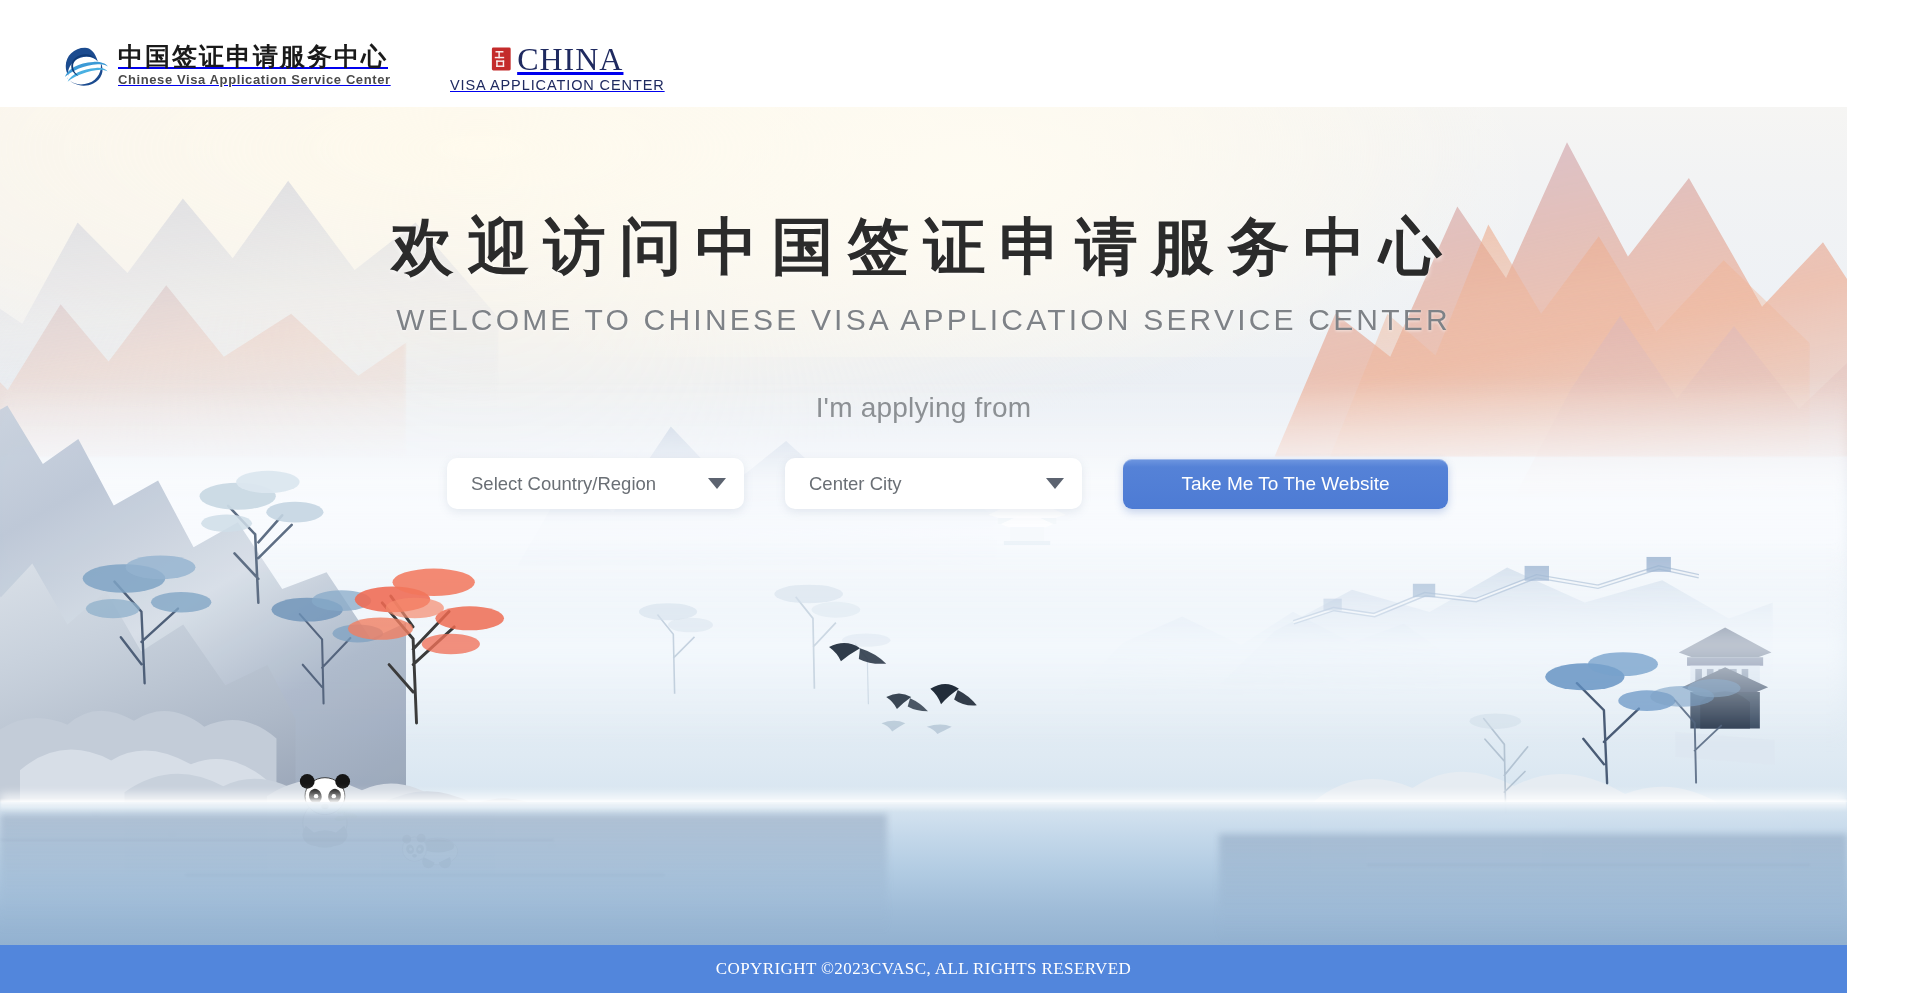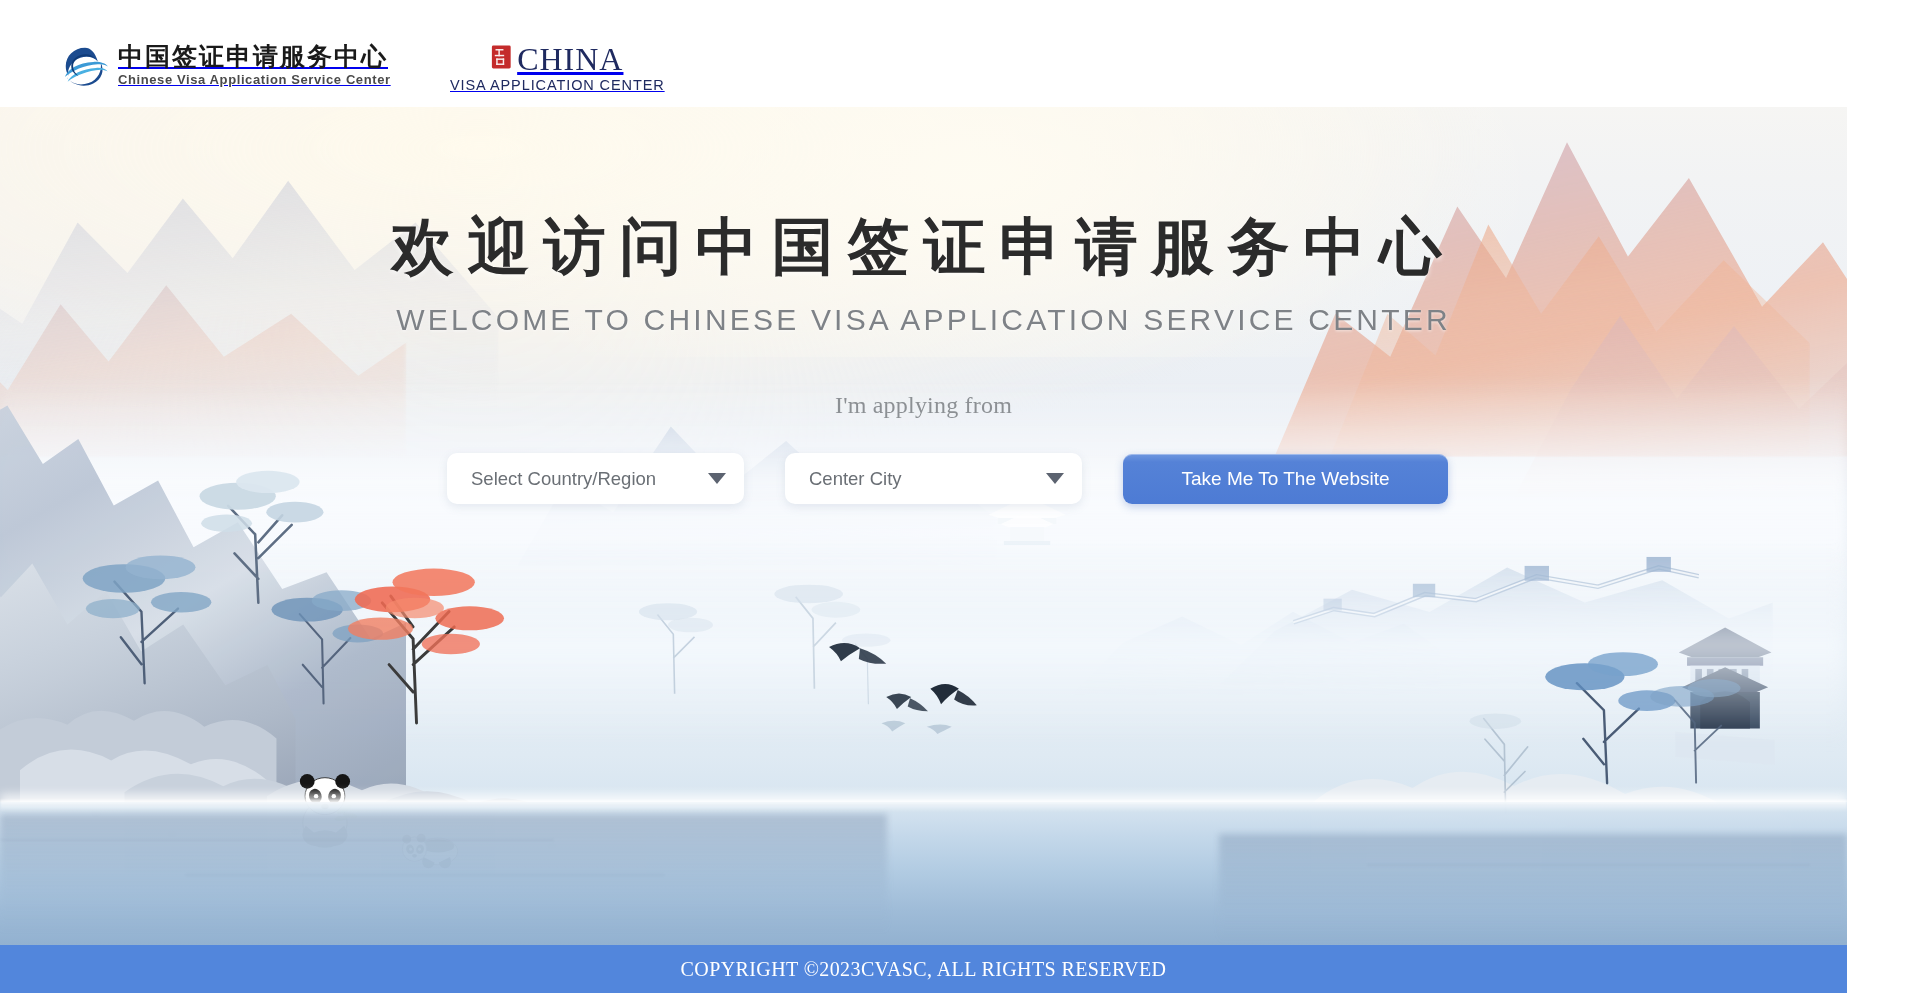--- a/index.html
+++ b/index.html
@@ -150,58 +150,58 @@
   .logo-cvasc { position:absolute; left:62px; top:44px; display:flex; align-items:center; gap:10px; }
   .logo-mark { width:46px; height:44px; flex:none; }
   .logo-mark svg { width:100%; height:100%; }
   .logo-text { display:flex; flex-direction:column; justify-content:center; }
   .logo-cn { font-family:"Liberation Serif", serif; font-weight:700; font-size:25px;
              color:#1a1a1a; letter-spacing:2px; line-height:1.05; white-space:nowrap; }
   .logo-en { font-family:"Liberation Sans", sans-serif; font-weight:700; font-size:13px;
              color:#4a4a4a; letter-spacing:.6px; line-height:1.5; white-space:nowrap; }
 
   .logo-china { position:absolute; left:450px; top:44px; display:flex; flex-direction:column; align-items:center; }
-  .china-row { display:flex; align-items:flex-start; gap:4px; }
+  .china-row { display:flex; align-items:center; gap:4px; }
   .china-seal { width:22px; height:26px; flex:none; }
   .china-seal svg { width:100%; height:100%; }
   .china-word { font-family:"Liberation Serif", serif; font-size:32px; font-weight:400;
                 color:#1f2a60; letter-spacing:1px; line-height:.95; }
   .china-sub { font-family:"Liberation Sans", sans-serif; font-size:14.5px; color:#1f2a60;
                letter-spacing:.9px; margin-top:3px; }
 
   
   .hero { position:absolute; left:0; top:107px; width:100%; z-index:20;
           display:flex; flex-direction:column; align-items:center; }
   .title-cn { font-family:"Liberation Serif", serif; font-weight:700; font-size:62px;
               color:#2b2b2b; letter-spacing:14px; margin-top:98px;
               text-shadow:0 2px 5px rgba(255,255,255,.65); white-space:nowrap; }
   .title-en { font-family:"Liberation Sans", sans-serif; font-weight:400; font-size:30px;
               color:#7e8287; letter-spacing:3.2px; margin-top:14px; white-space:nowrap;
               text-shadow:0 1px 3px rgba(255,255,255,.6); }
-  .applying { font-family:Liberation Serif, serif; font-size:24px; color:#8c9094;
+  .applying { font-family:Liberation Sans, sans-serif; font-size:28px; color:#8c9094;
               margin-top:55px; letter-spacing:.2px; }
 
   .form-row { display:flex; align-items:center; gap:41px; margin-top:34px;padding-left:48px; }
   .sel { position:relative; height:51px; background:#fff; border-radius:10px;
          box-shadow:0 3px 10px rgba(120,135,160,.16); display:flex; align-items:center;
          padding:0 18px 0 24px; cursor:pointer; }
   .sel-country { width:297px; }
   .sel-city { width:297px; }
   .sel-label { font-family:"Liberation Sans", sans-serif; font-size:18.5px; color:#6a6f75; flex:1; }
   .caret { width:0; height:0; border-left:9px solid transparent; border-right:9px solid transparent;
            border-top:11px solid #5c6370; margin-left:8px; }
   .go-btn { width:325px; height:50px; border:none; border-radius:9px;
             background:linear-gradient(180deg,#6f97e0 0%,#5582d7 16%,#4d7bd4 100%);
             box-shadow:0 3px 9px rgba(70,110,190,.30), inset 0 1px 0 rgba(255,255,255,.35);
             color:#fff; font-family:"Liberation Sans", sans-serif; font-size:19px; cursor:pointer; }
 
   
   .footer { position:absolute; left:0; bottom:0; width:100%; height:48px; background:#5286dc;
             display:flex; align-items:center; justify-content:center; z-index:30; }
-  .footer-text { font-family:"Liberation Serif", serif; font-size:20px; color:#ffffff; letter-spacing:.4px; }
+  .footer-text { font-family:"Liberation Serif", serif; font-size:17px; color:#ffffff; letter-spacing:.4px; }
 </style>
 </head>
 <body>
 
 <div id="root">
 
   <div class="scene">
     <div class="sky-warm"></div>
     <div class="sky-warm2"></div>
 

